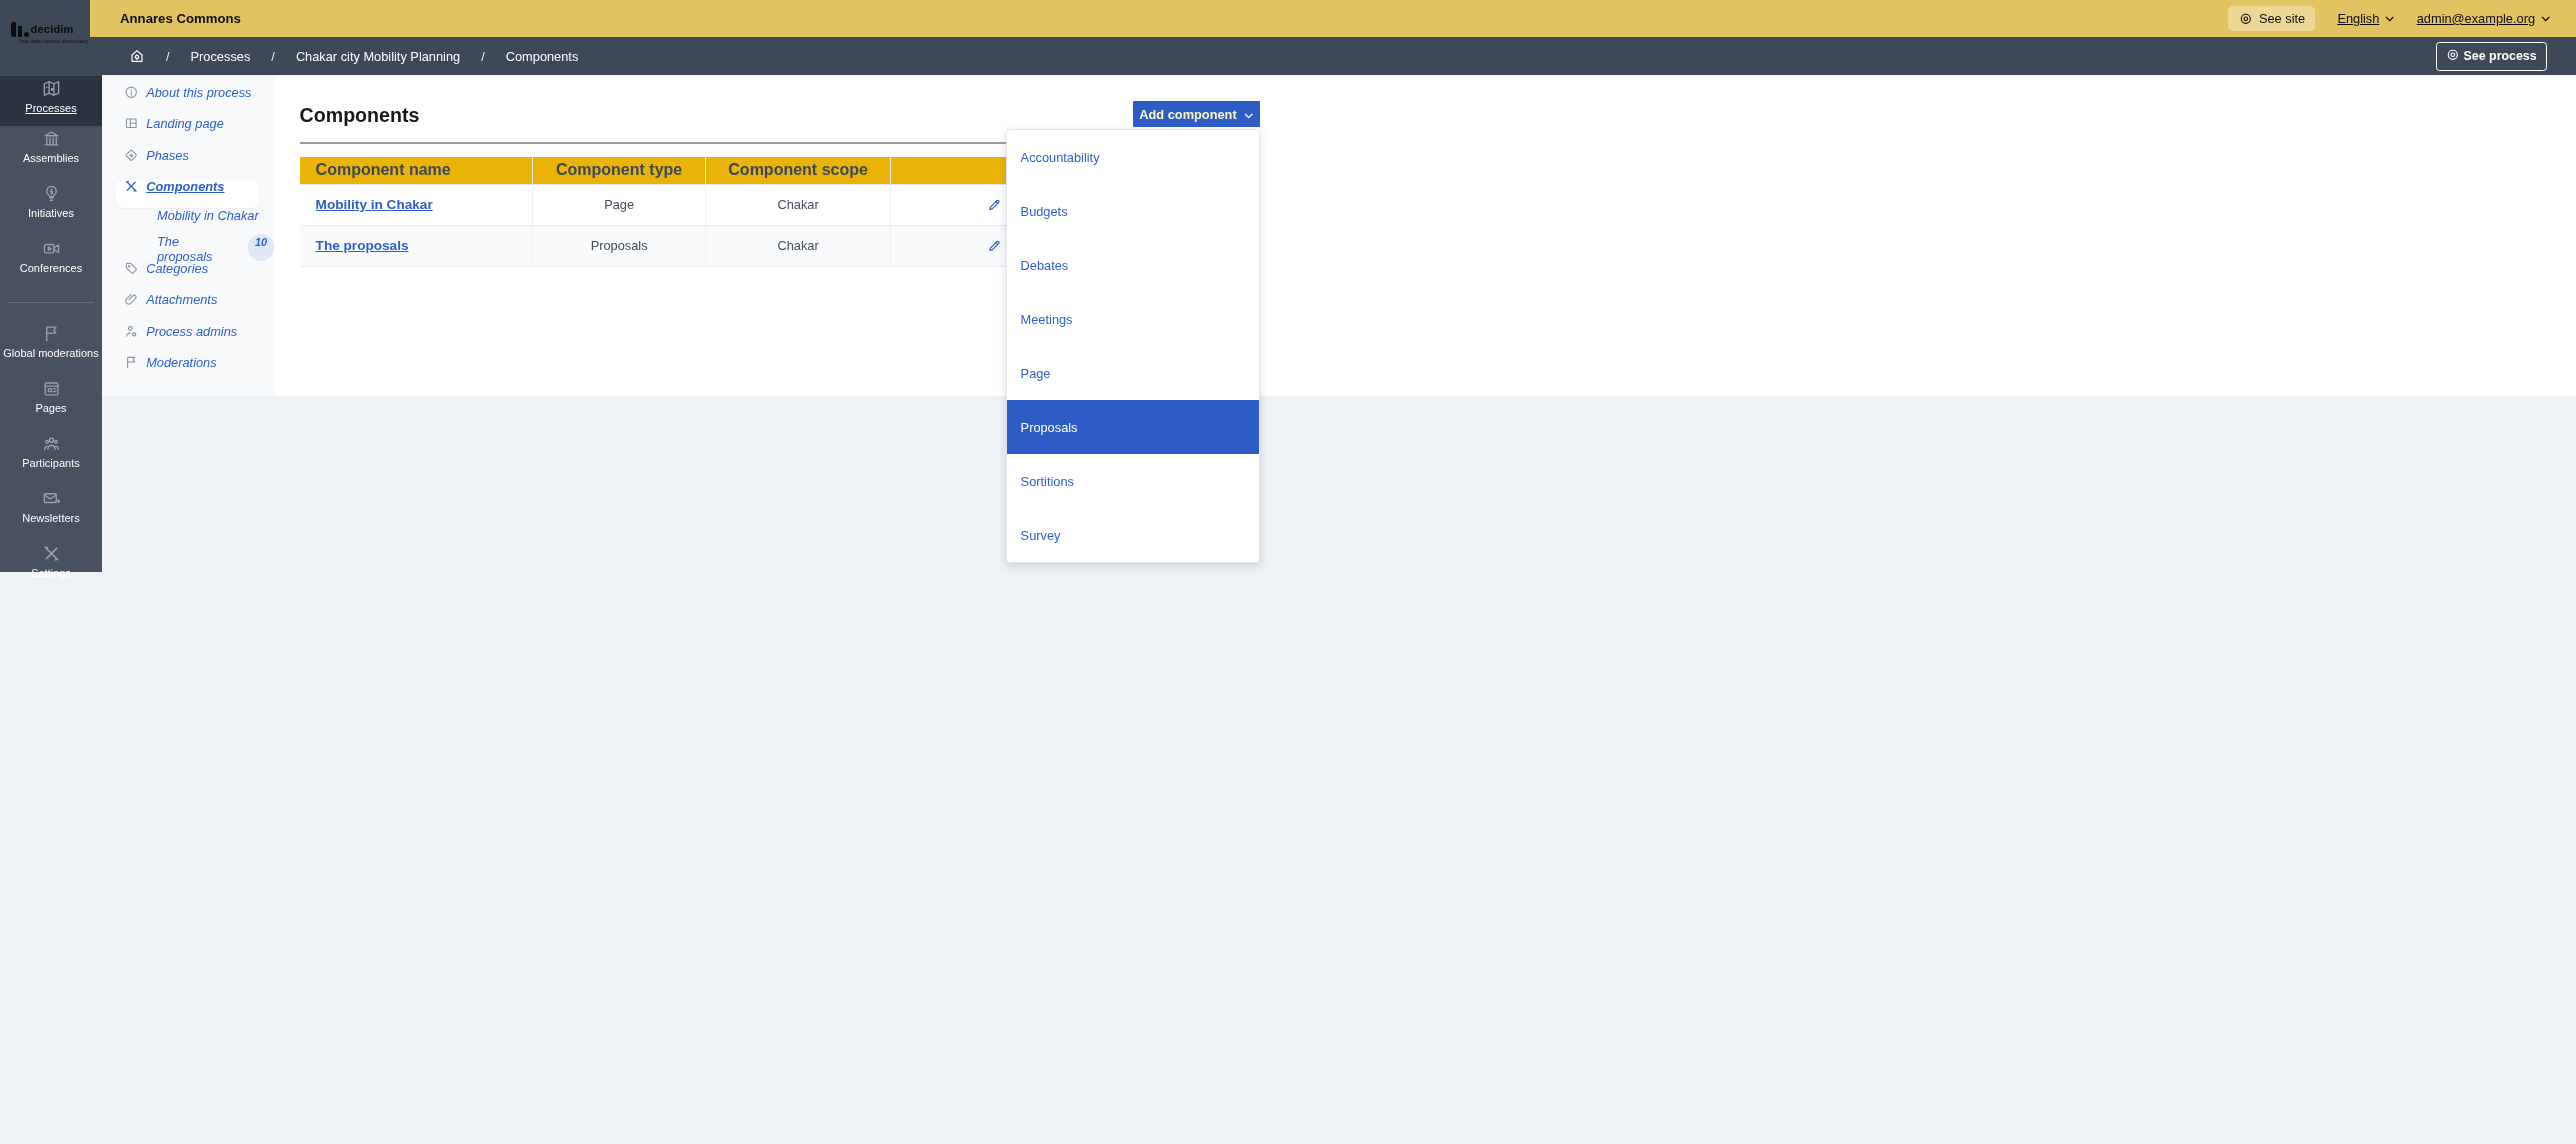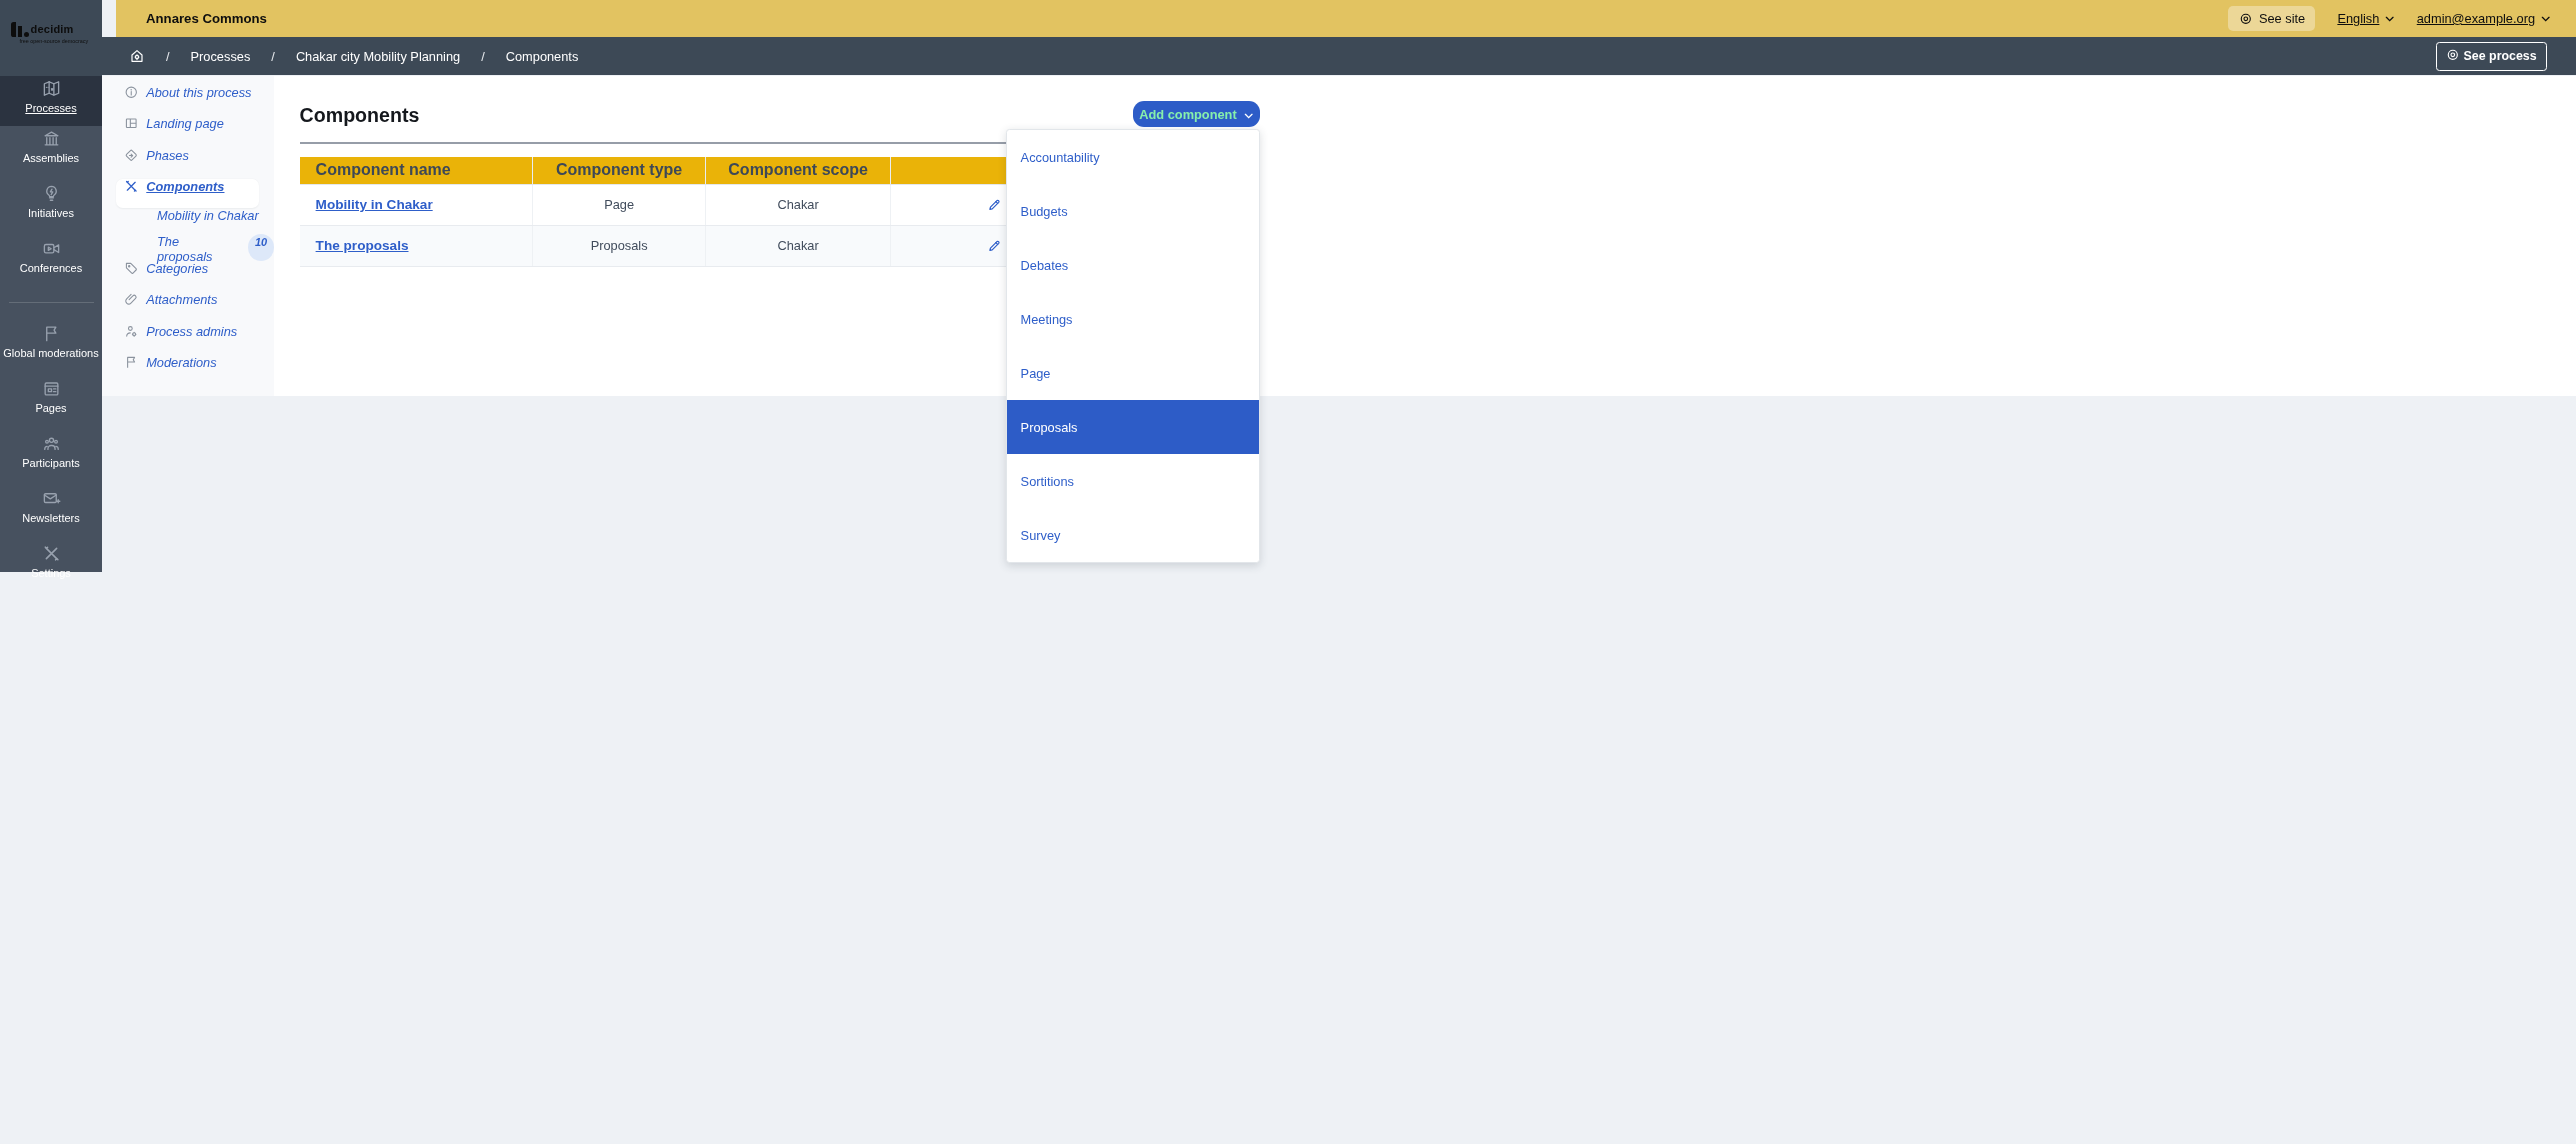--- a/index.html
+++ b/index.html
@@ -20,21 +20,21 @@
   .pnav { position:absolute; left:0; top:76px; width:102px; }
   .pitem { display:flex; flex-direction:column; align-items:center; height:55px; padding-top:3.4px; cursor:pointer; text-decoration:none; }
   .pitem.active { background:#2b3340; height:50px; }
   .picn { width:19px; height:19px; color:#98a1ae; display:flex; align-items:center; justify-content:center; }
   .picn svg { width:19px; height:19px; }
   .plbl { margin-top:3.4px; font-size:11px; color:#ffffff; text-align:center; line-height:12.8px; }
   .pitem.active .plbl { text-decoration:underline; }
   .pdivider { height:0.9px; background:rgba(255,255,255,.16); margin:11px 8.5px 18px 8.5px; }
 
   
-  .topbar { position:absolute; left:116px; top:0; right:0; height:37px; background:#e2c361;
+  .topbar { position:absolute; left:90px; top:0; right:0; height:37px; background:#e2c361;
     display:flex; align-items:center; padding:0 25.6px 0 30px; color:#0e0e0e; }
   .org-title { font-size:13.2px; font-weight:700; }
   .top-right { margin-left:auto; display:flex; align-items:center; gap:22px; }
   .seesite-pill { display:flex; align-items:center; gap:6.8px; background:rgba(255,255,255,.34);
     border-radius:5.1px; padding:5.1px 10.2px; font-size:12.8px; cursor:pointer; }
   .top-link { display:flex; align-items:center; gap:6px; font-size:12.8px; cursor:pointer; }
   .top-link .lbl { text-decoration:underline; }
   .chev svg { display:block; width:9.4px; height:6px; }
   .icn16 svg { display:block; width:13.6px; height:13.6px; }
 
@@ -78,21 +78,21 @@
     border-bottom:0.9px solid #e8ebef; border-right:0.9px solid #eef1f4; }
   .ctable td.t-name { text-align:left; padding-left:16px; }
   .ctable tr.striped td { background:#f8fafc; }
   .comp-link { color:#2e5ec9; font-size:13.6px; font-weight:700; text-decoration:underline; cursor:pointer; }
   .t-actions { text-align:left !important; padding-left:96px; }
   .pencil { display:inline-flex; width:15.3px; height:15.3px; color:#2e5ec9; cursor:pointer; vertical-align:middle; }
   .pencil svg { width:15.3px; height:15.3px; }
 
   
   .add-btn { position:absolute; left:1133px; top:101px; width:127px; height:26.4px; background:#2d5cc7;
-    border:none; border-radius:11px; color:#86efac; font-size:12.8px; font-weight:700;
+    border:none; border-radius:1px; color:#fef9c3; font-size:12.8px; font-weight:700;
     display:flex; align-items:center; justify-content:center; gap:7.7px; cursor:pointer;
     font-family:"Liberation Sans", sans-serif; z-index:7; }
   .add-btn svg { width:9.4px; height:6px; }
   .dropdown { position:absolute; left:1006px; top:129px; width:254px; height:434px; background:#fff;
     border:0.9px solid #e2e6ea; border-radius:3.4px; box-shadow:0 2.6px 8.5px rgba(40,50,60,.16);
     display:flex; flex-direction:column; z-index:6; overflow:hidden; }
   .dd-item { flex:1; display:flex; align-items:center; padding-left:13.6px; font-size:12.8px;
     color:#2e5ec9; cursor:pointer; }
   .dd-item.selected { background:#2d5cc7; color:#ffffff; }
 </style>

